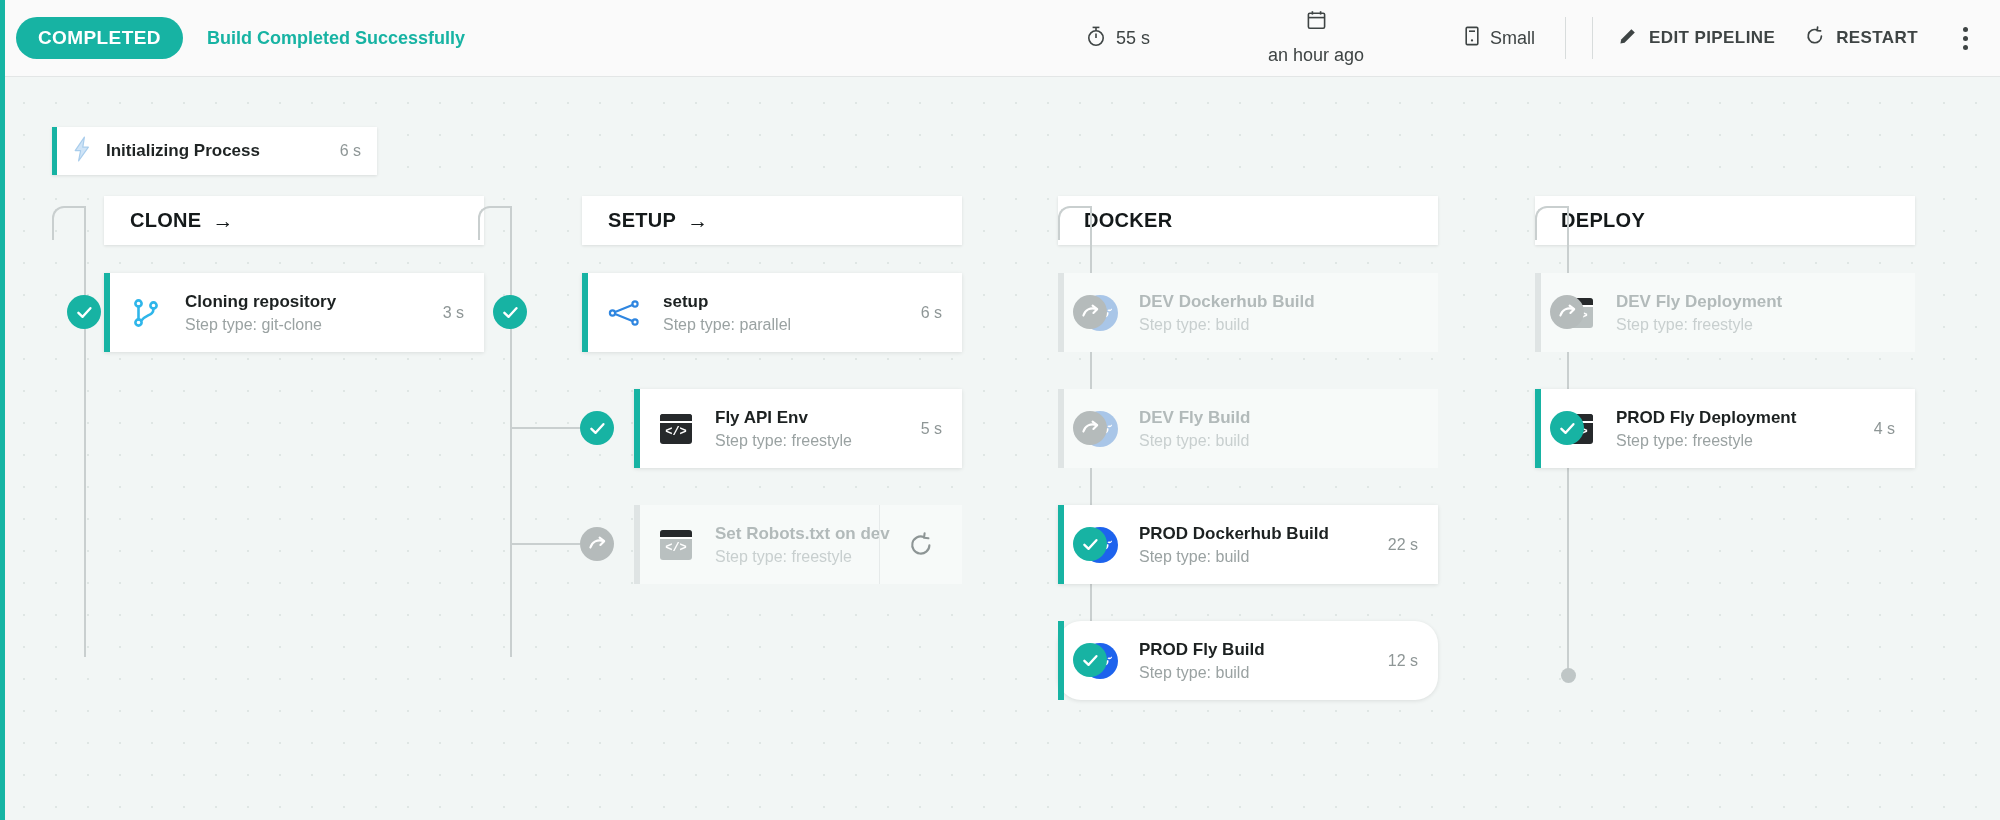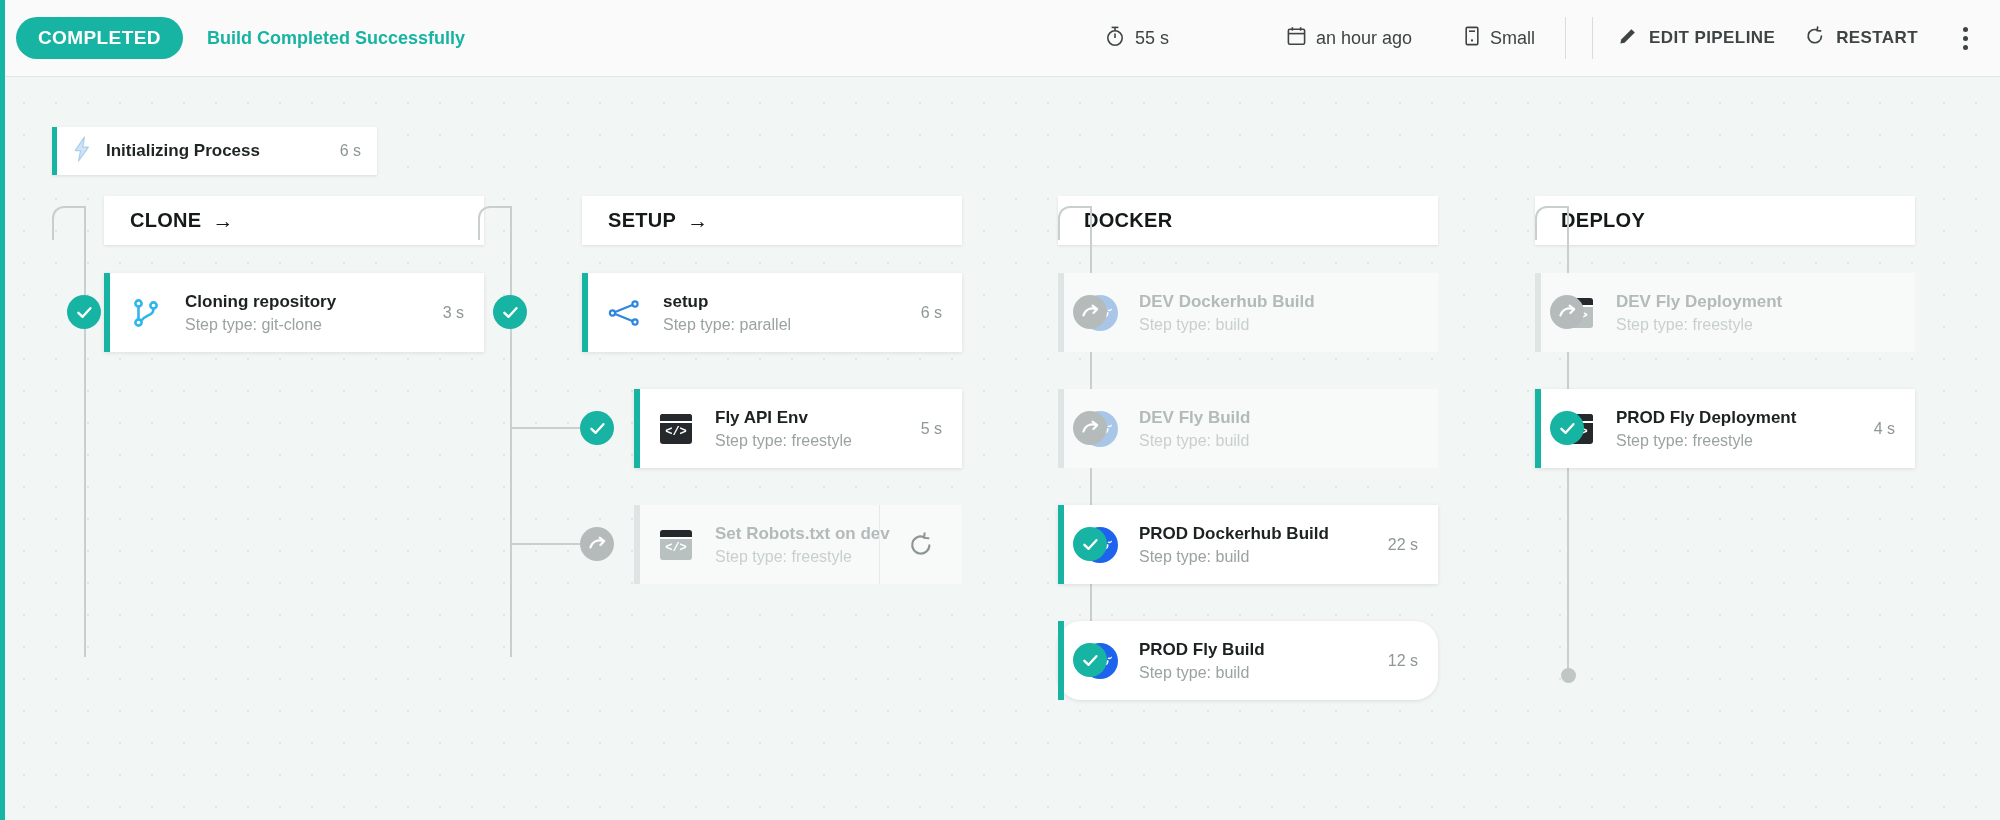--- a/index.html
+++ b/index.html
@@ -62,21 +62,21 @@
     display: flex;
     align-items: center;
     gap: 10px;
     color: #4a4f4f;
     font-size: 18px;
     white-space: nowrap;
   }
   .tb-meta .m-label { color: #3e4444; }
 
   #meta-duration { margin-right: 118px; }
-  #meta-time     { margin-right: 52px; }
+  #meta-time     { margin-right: 100px; flex-direction: column; }
   #meta-size     { margin-right: 30px; }
 
   .tb-divider {
     width: 1px;
     height: 42px;
     background: #d8dcdc;
     margin: 0 26px 0 0;
   }
 
   

